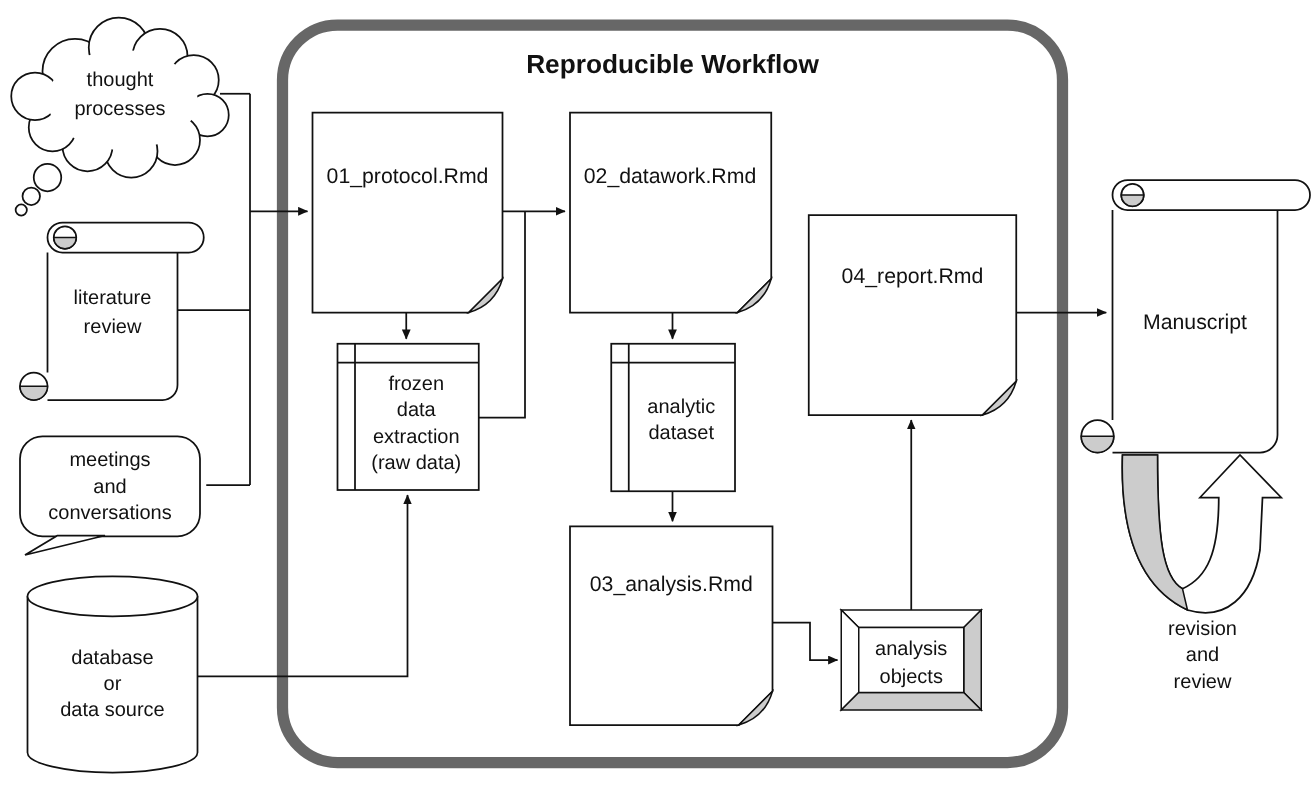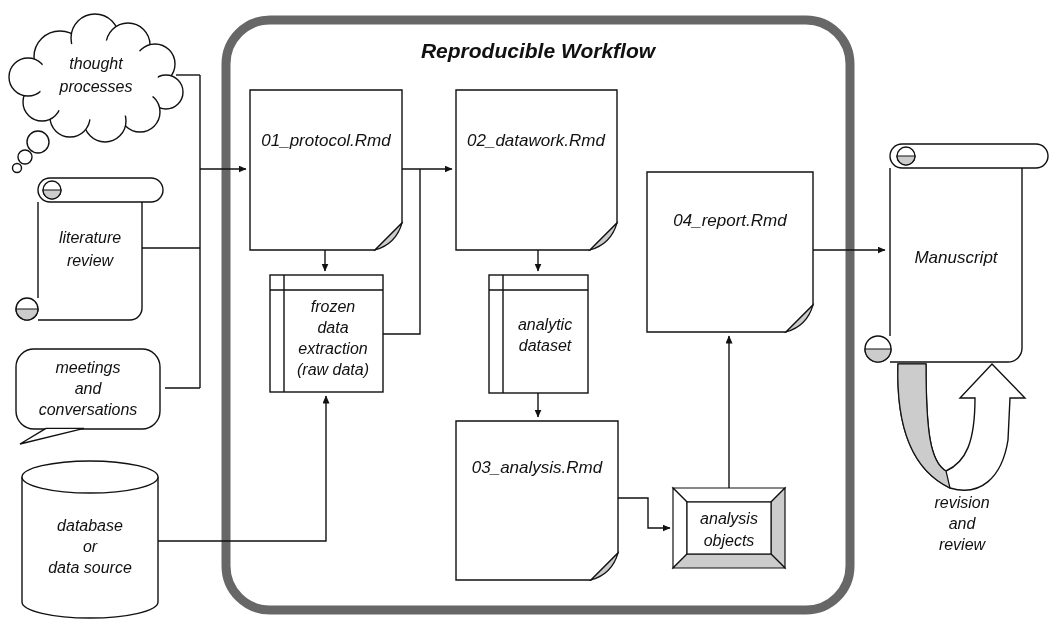--- a/index.html
+++ b/index.html
@@ -2,21 +2,21 @@
 <html style="--ink: #111111; --frame: #676767; --accent: #cccccc; --paper: #ffffff;"><head>
 <meta charset="utf-8">
 <style>
   :root{
     --ink:#111111;
     --frame:#676767;
     --accent:#cccccc;
     --paper:#ffffff;
   }
   html,body{margin:0;padding:0;background:var(--paper);}
-  .stage{width:1052px;height:624px;position:relative;font-style:italic;}
+  .stage{width:1052px;height:624px;position:relative;}
   svg{display:block;font-family:"Liberation Sans",sans-serif;}
   .shape{fill:var(--paper);stroke:var(--ink);stroke-width:1.4px;}
   .thin{stroke-width:1.2px;}
   .gray{fill:var(--accent);stroke:var(--ink);stroke-width:1.2px;}
   .grayface{fill:var(--accent);stroke:var(--ink);stroke-width:1.2px;}
   .whiteface{fill:var(--paper);stroke:var(--ink);stroke-width:1.2px;}
   .cover{fill:var(--paper);stroke:none;}
   .conn{fill:none;stroke:var(--ink);stroke-width:1.4px;}
   .frame{fill:none;stroke:var(--frame);stroke-width:9px;}
   text{fill:var(--ink);text-anchor:middle;}

